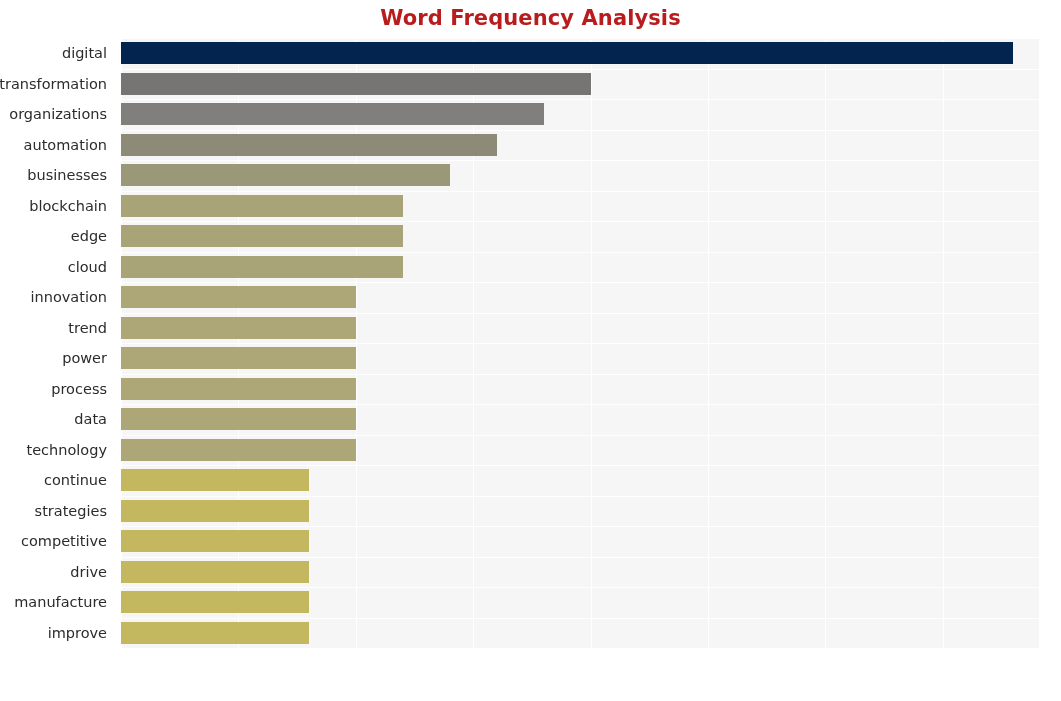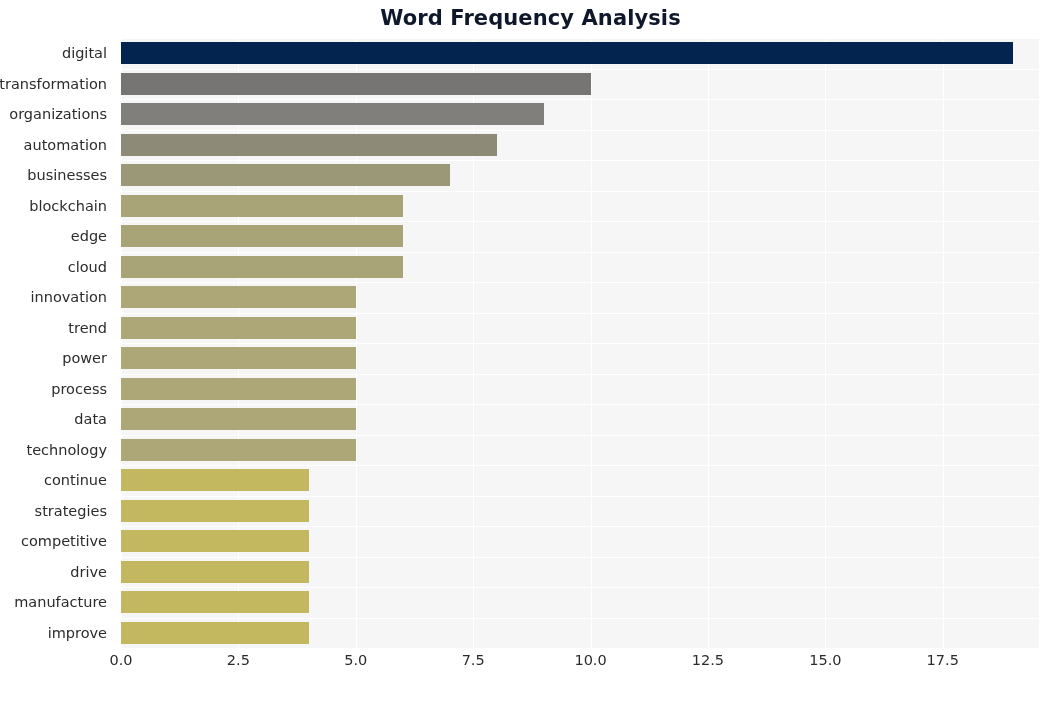--- a/index.html
+++ b/index.html
@@ -22,21 +22,21 @@
     background: #ffffff;
   }
   #chart-title {
     position: absolute;
     left: 0;
     top: 6px;
     width: 1061px;
     text-align: center;
     font-size: 21px;
     font-weight: bold;
-    color: #0f172a;
+    color: #b91c1c;
     letter-spacing: 0.1px;
   }
   
   #plot-area {
     position: absolute;
     left: 121px;
     top: 38px;
     width: 918px;
     height: 610px;
     background: #f6f6f7;
@@ -226,25 +226,15 @@
       <div class="ytick" style="top: 381.25px;">data</div>
       <div class="ytick" style="top: 411.75px;">technology</div>
       <div class="ytick" style="top: 442.25px;">continue</div>
       <div class="ytick" style="top: 472.75px;">strategies</div>
       <div class="ytick" style="top: 503.25px;">competitive</div>
       <div class="ytick" style="top: 533.75px;">drive</div>
       <div class="ytick" style="top: 564.25px;">manufacture</div>
       <div class="ytick" style="top: 594.75px;">improve</div>
     </div>
 
-  <div id="xlabels">
-      <div class="xtick" style="left: 0px;">0.0</div>
-      <div class="xtick" style="left: 117.391px;">2.5</div>
-      <div class="xtick" style="left: 234.783px;">5.0</div>
-      <div class="xtick" style="left: 352.174px;">7.5</div>
-      <div class="xtick" style="left: 469.565px;">10.0</div>
-      <div class="xtick" style="left: 586.957px;">12.5</div>
-      <div class="xtick" style="left: 704.348px;">15.0</div>
-      <div class="xtick" style="left: 821.739px;">17.5</div>
-    </div>
 
 
 </div>
 
 </body></html>

